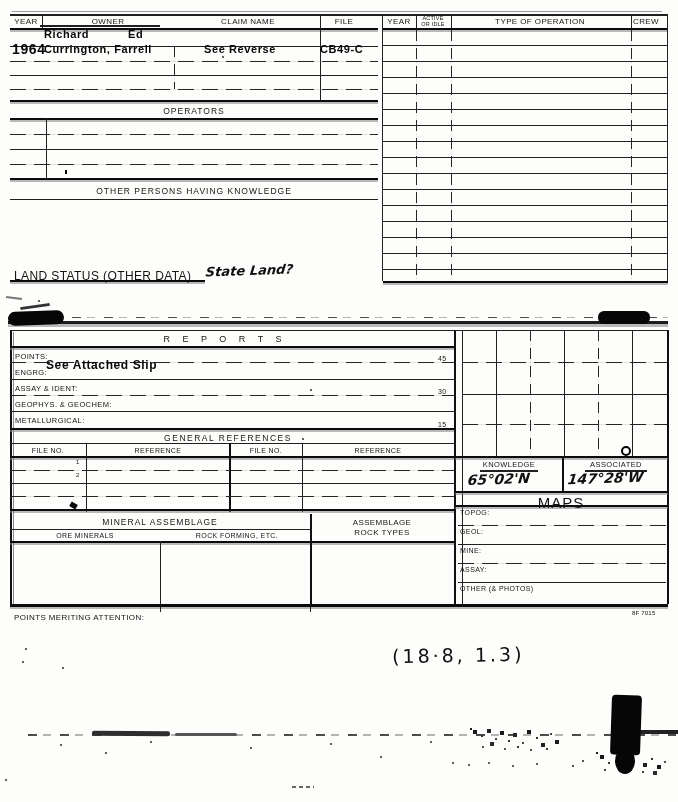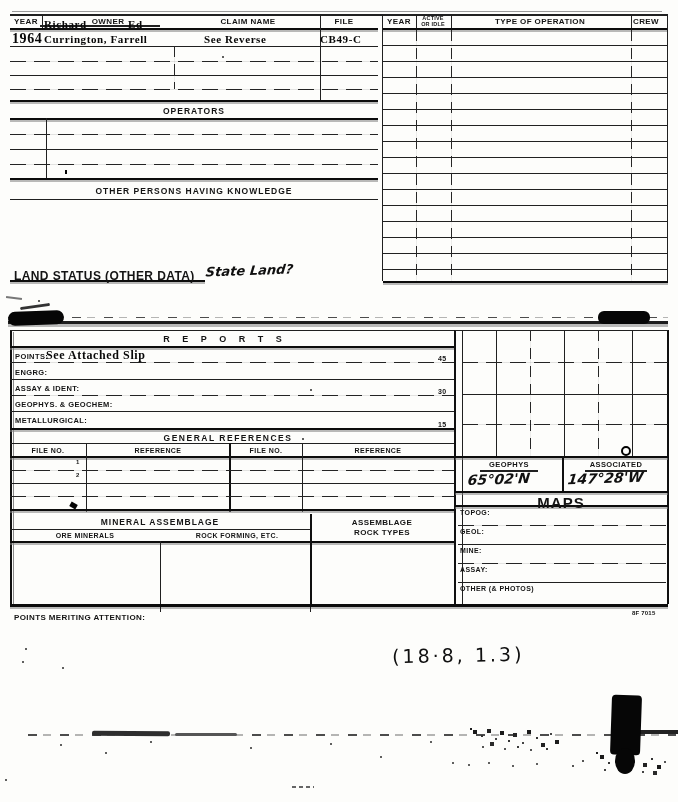--- a/index.html
+++ b/index.html
@@ -1,37 +1,37 @@
 <!DOCTYPE html>
 <html><head>
 <meta charset="utf-8">
 <style>
   * { margin:0; padding:0; box-sizing:border-box; }
   html,body { background:#ffffff; }
   #page { position:relative; width:678px; height:802px; background:#fdfdfb;
           font-family:"Liberation Sans", sans-serif; color:#161616; overflow:hidden; }
 
-  .t { position:absolute; font-weight:bold; font-size:8px; letter-spacing:.4px;
+  .t { position:absolute; font-weight:normal; font-size:8px; letter-spacing:.4px;
        white-space:nowrap; color:#141414; z-index:3; }
   .t.c { transform:translateX(-50%); }
   .tiny { font-size:5.5px; letter-spacing:.2px; }
 
   .hl { position:absolute; height:1px; background:#202020; z-index:2; }
   .hl.heavy { height:2px; background:#0c0c0c; box-shadow:0 2px 0 rgba(130,130,130,.55); }
   .hl.broken { background:repeating-linear-gradient(90deg,#242424 0 16px, rgba(36,36,36,.12) 16px 24px); }
   .hl.gray { background:#9a9a9a; }
   .hl.scanline { background:repeating-linear-gradient(90deg, rgba(45,45,45,.85) 0 9px,
                   rgba(45,45,45,0) 9px 15px, rgba(45,45,45,.35) 15px 23px, rgba(45,45,45,0) 23px 32px); }
 
   .vl { position:absolute; width:1px; background:#202020; z-index:2; }
   .vl.broken { background:repeating-linear-gradient(180deg,#262626 0 11px, rgba(38,38,38,.08) 11px 18px); }
   .vl.w2 { width:2px; background:#101010; }
 
-  .typed { position:absolute; font-family:Liberation Serif, serif; font-weight:bold;
-           font-size:11px; letter-spacing:.6px; white-space:nowrap; color:#080808; z-index:3; }
+  .typed { position:absolute; font-family:Liberation Sans, sans-serif; font-weight:bold;
+           font-size:11px; letter-spacing:.6px; white-space:nowrap; color:#080808; z-index:3;margin-top:10px; }
   .hand { position:absolute; font-family:"DejaVu Sans", sans-serif; font-style:italic; font-weight:bold;
           white-space:nowrap; color:#101010; z-index:3; transform:skewX(-8deg) rotate(-2deg); }
   .hand.print { font-style:normal; transform:rotate(-1deg); letter-spacing:3px; font-weight:500; }
 
   .blob { position:absolute; background:#060606; z-index:4; }
   .dot  { position:absolute; width:2px; height:2px; border-radius:50%; background:#2b2b2b; z-index:4; }
   .circle-mark { position:absolute; width:10px; height:10px; border:2px solid #000;
                  border-radius:50%; background:#fdfdfb; z-index:4; }
   .speck { position:absolute; width:2px; height:2px; background:#1e1e1e; z-index:4; }
 </style>
@@ -193,21 +193,21 @@
   <div class="vl broken" style="left:598px;top:330px;height:126px"></div>
   <div class="vl" style="left:632px;top:330px;height:126px"></div>
   <div class="hl broken" style="left:462px;top:362px;width:206px"></div>
   <div class="hl" style="left:462px;top:394px;width:206px"></div>
   <div class="hl broken" style="left:462px;top:424px;width:206px"></div>
 
   <div class="circle-mark" style="left:621px;top:446px"></div>
   <div class="hl heavy" style="left:455px;top:456px;width:213px"></div>
   <div class="vl w2" style="left:562px;top:456px;height:35px"></div>
 
-  <span class="t c" style="left:509px;top:460px;font-size:7.5px">GEOPHYS</span>
+  <span class="t c" style="left:509px;top:460px;font-size:7.5px">KNOWLEDGE</span>
   <div class="hl" style="left:480px;top:470px;width:58px;height:2px"></div>
   <span class="t c" style="left:616px;top:460px;font-size:7.5px">ASSOCIATED</span>
   <div class="hl" style="left:585px;top:470px;width:62px;height:2px"></div>
   <span class="hand" style="left:468px;top:471px;font-size:14px">65°02'N</span>
   <span class="hand" style="left:568px;top:470px;font-size:14px">147°28'W</span>
 
   <div class="hl heavy" style="left:455px;top:491px;width:213px"></div>
   <span class="t c" style="left:561px;top:494px;font-size:15px;letter-spacing:1px">MAPS</span>
   <div class="hl heavy" style="left:455px;top:505px;width:213px"></div>
 

